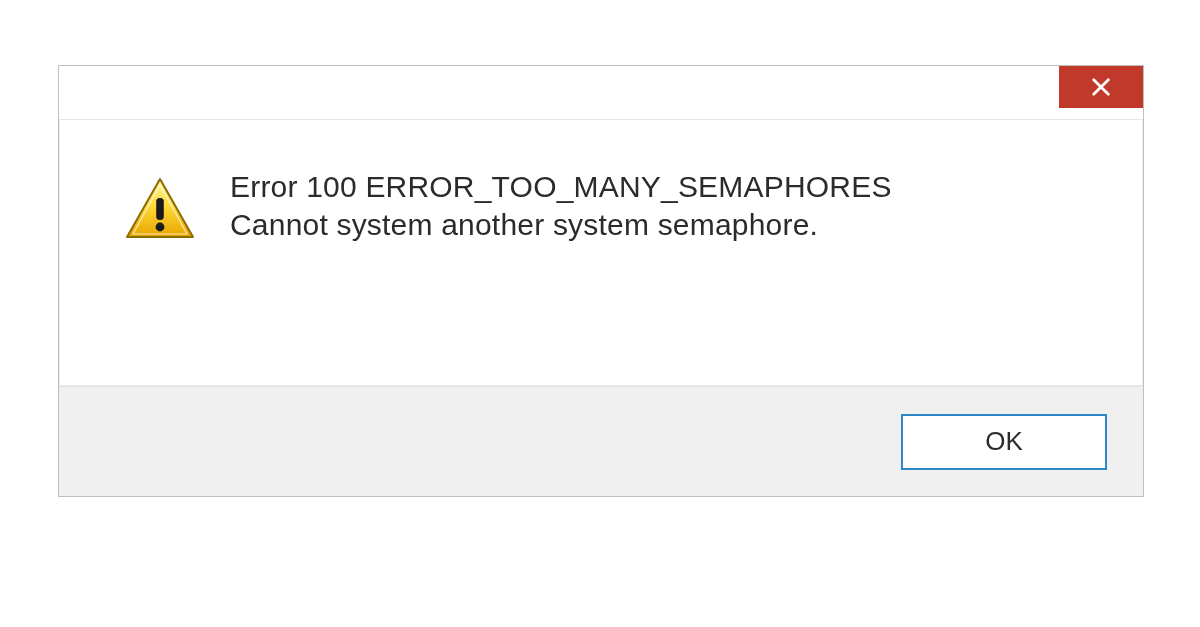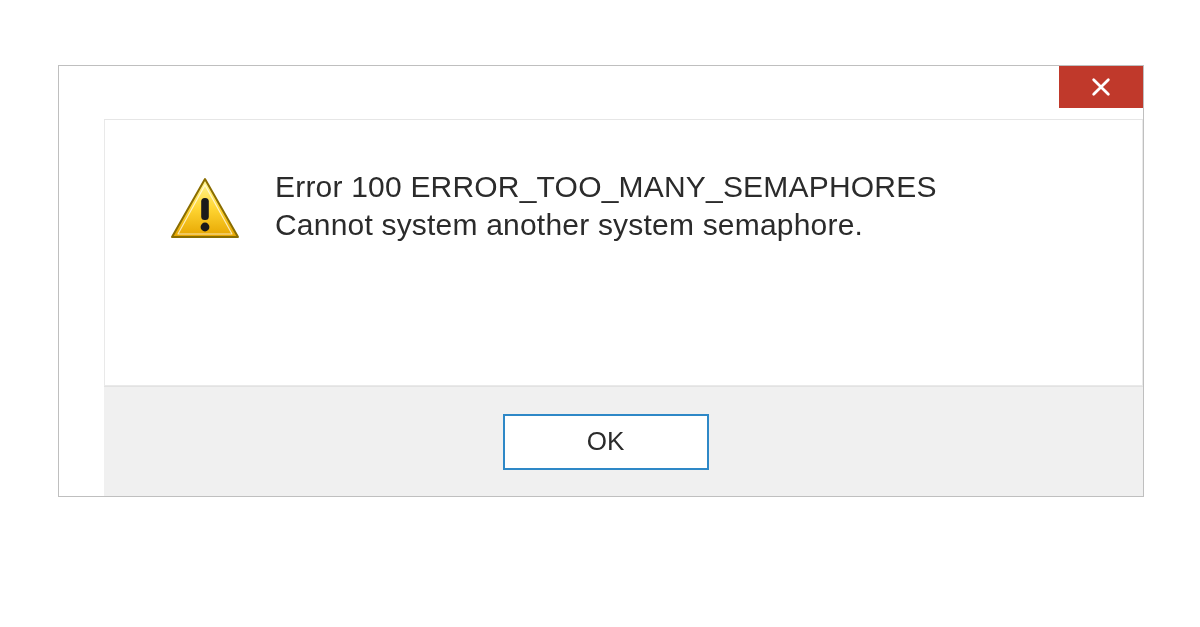--- a/index.html
+++ b/index.html
@@ -21,21 +21,20 @@
   .dialog {
     position: absolute;
     left: 58px;
     top: 65px;
     width: 1086px;
     height: 432px;
     border: 1px solid #bfbfbf;
     background: #ffffff;
     display: flex;
     flex-direction: column;
-    padding-left: 45px;
   }
   .titlebar {
     position: relative;
     height: 54px;
     background: #ffffff;
     border-bottom: 1px solid #e6e6e6;
     flex: 0 0 auto;
   }
   .close-btn {
     position: absolute;
@@ -80,21 +79,21 @@
   }
   .msg .line1 { display: block; }
   .msg .line2 { display: block; }
   .footer {
     flex: 0 0 auto;
     height: 110px;
     background: #f0f0f0;
     border-top: 1px solid #e2e2e2;
     display: flex;
     align-items: center;
-    justify-content: center;
+    justify-content: flex-end;
     padding-right: 36px;
   }
   .ok-btn {
     min-width: 206px;
     height: 56px;
     background: #ffffff;
     border: 2px solid #2e88c7;
     color: #2b2b2b;
     font-size: 26px;
     font-family: inherit;

